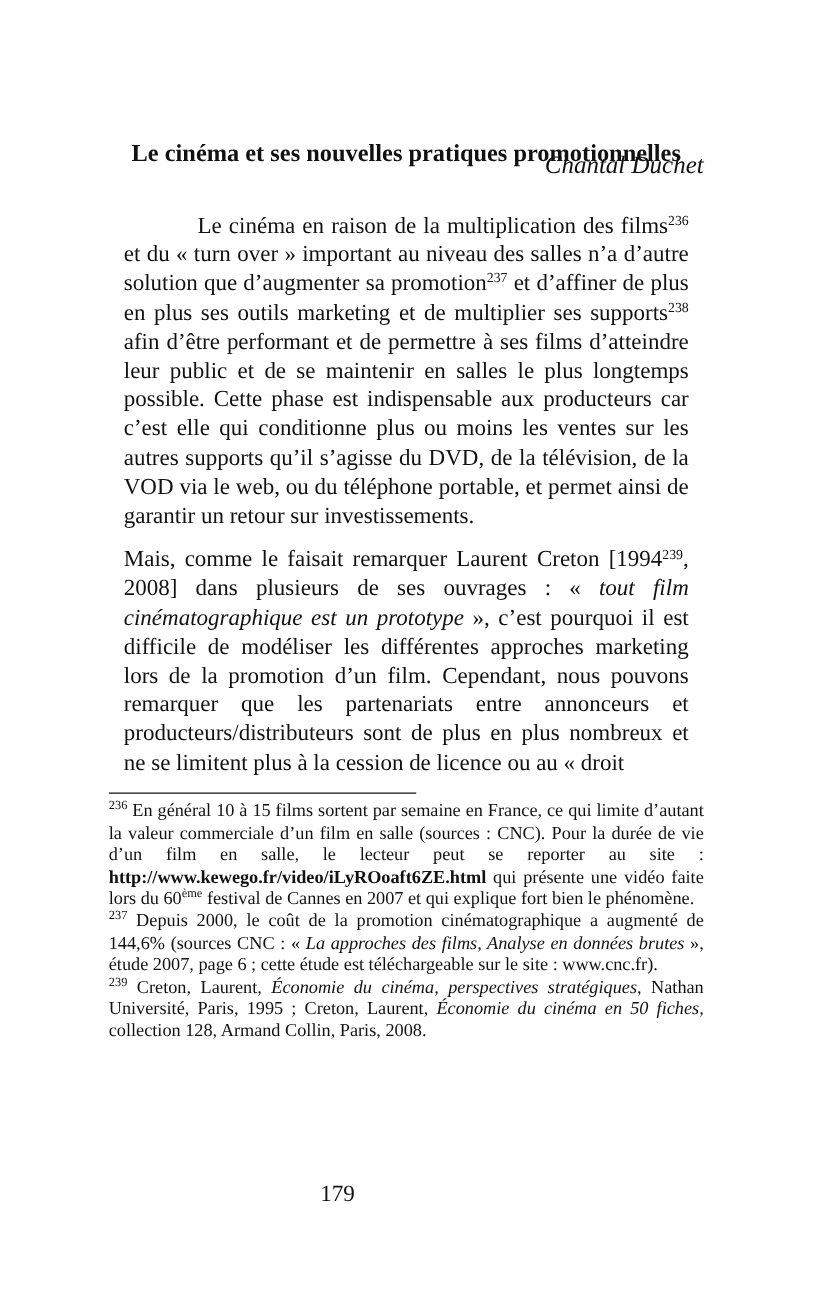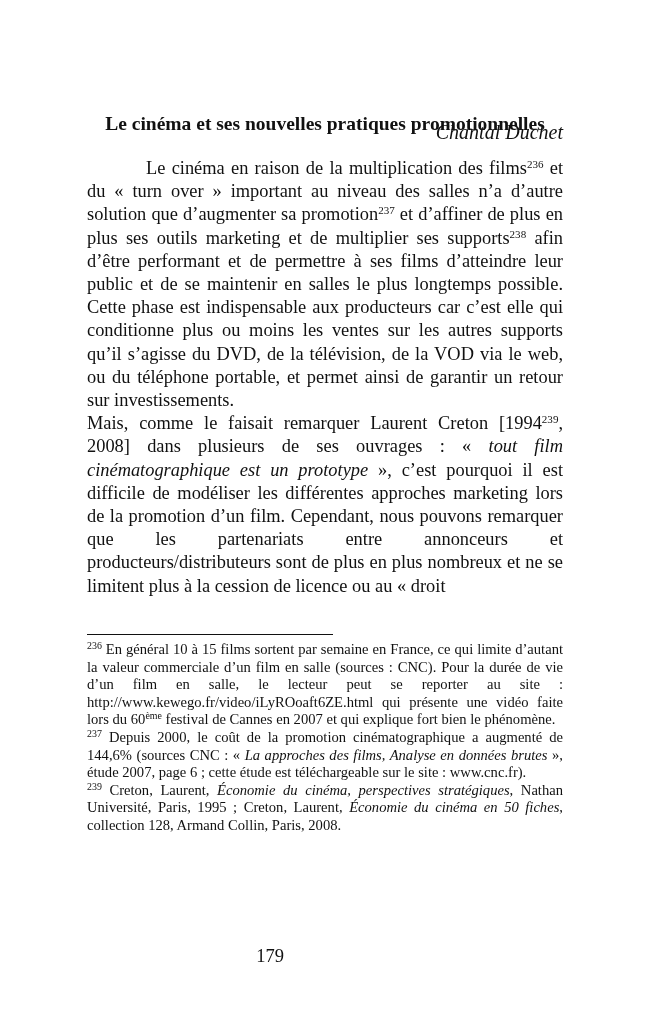--- a/index.html
+++ b/index.html
@@ -14,38 +14,38 @@
     margin-top: 36px;
   }
   .author {
     position: absolute; right: 87px; top: 120px;
     font-style: italic; font-size: 20px; line-height: 24px;
   }
   .body-text {
     position: absolute; left: 87px; top: 157px; width: 476px;
     font-size: 18.4px; line-height: 23.2px; text-align: justify;
   }
-  .body-text p { margin: 0; }
+  .body-text p { margin: 12px; }
   .body-text p.indent { text-indent: 59px; }
   sup { font-size: 0.6em; line-height: 0; vertical-align: 0.55em; }
   .footnote-rule {
     position: absolute; left: 87px; top: 634px; width: 246px; height: 0;
     border-top: 1.2px solid #111;
   }
   .footnotes {
     position: absolute; left: 87px; top: 641px; width: 476px;
     font-size: 14.6px; line-height: 17.6px; text-align: justify;
   }
   .footnotes .fn { margin: 0; }
   .footnotes sup { font-size: 0.68em; vertical-align: 0.55em; }
   .page-number {
     position: absolute; left: 0; width: 540px; top: 944px;
     text-align: center; font-size: 18.5px; line-height: 24px;
   }
-  .url { word-spacing: 14px; }
+  .url { word-spacing: 14px; font-weight: bold; }
   i { font-style: italic; }
 </style>
 </head>
 <body>
 
 <div class="page-title">Le cinéma et ses nouvelles pratiques promotionnelles</div>
 <div class="author">Chantal Duchet</div>
 
 <div class="body-text">
   <p class="indent"><span>Le cinéma en raison de la multiplication des films</span><sup>236</sup><span> et du « turn over » important au niveau des salles n’a d’autre solution que d’augmenter sa promotion</span><sup>237</sup><span> et d’affiner de plus en plus ses outils marketing et de multiplier ses supports</span><sup>238</sup><span> afin d’être performant et de permettre à ses films d’atteindre leur public et de se maintenir en salles le plus longtemps possible. Cette phase est indispensable aux producteurs car c’est elle qui conditionne plus ou moins les ventes sur les autres supports qu’il s’agisse du DVD, de la télévision, de la VOD via le web, ou du téléphone portable, et permet ainsi de garantir un retour sur investissements.</span></p>

